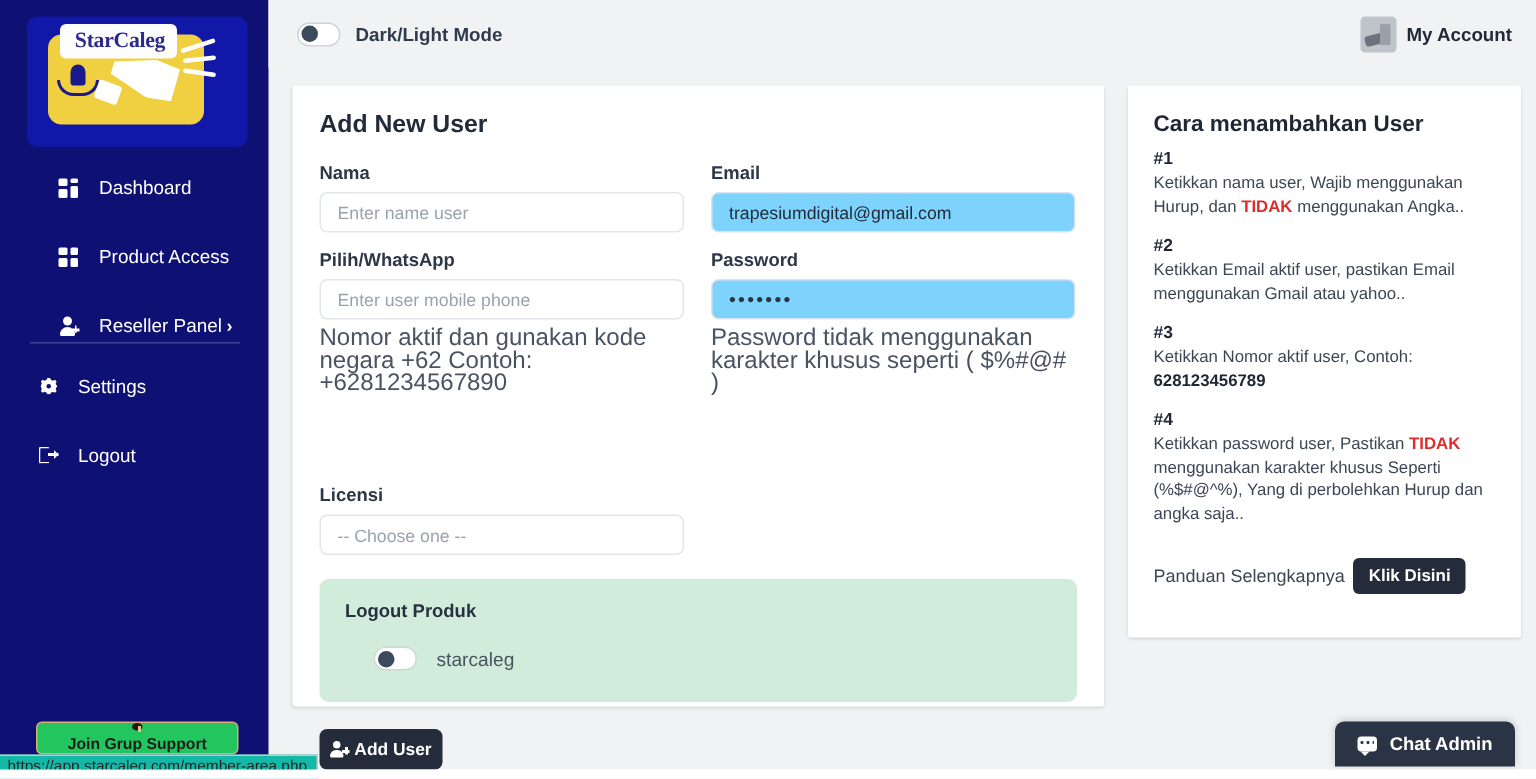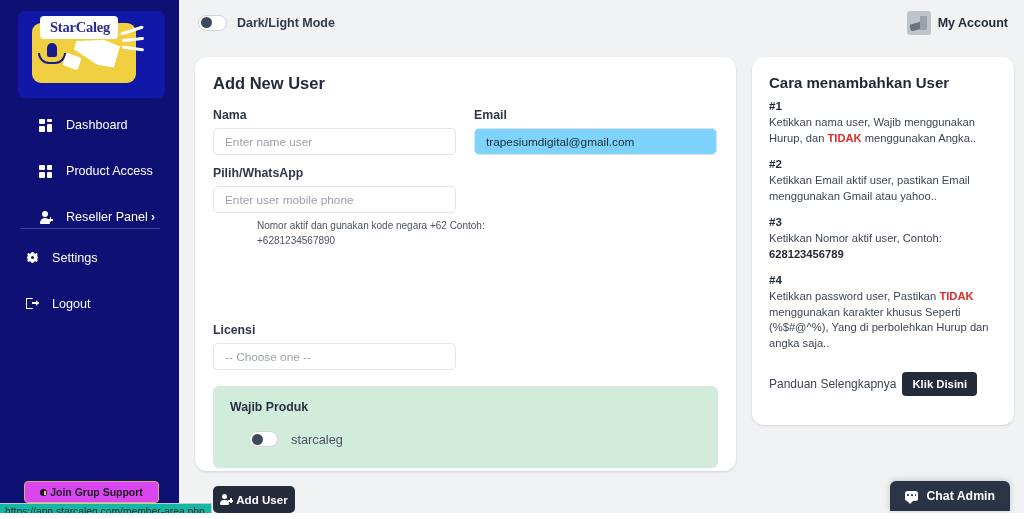--- a/index.html
+++ b/index.html
@@ -124,27 +124,28 @@
   }
   .nav-divider {
     position: absolute; left: 20px; top: 228px;
     width: 140px; height: 1px; background: rgba(255,255,255,0.22);
   }
   .nav-list2 { position: absolute; left: 0; top: 241px; width: 179px; }
 
   .join-btn {
     position: absolute; left: 24px; top: 481px;
     width: 135px; height: 22px;
-    background: #d946ef;
+    background: #22c55e;
     border: 1px solid #d9ae6d;
     border-radius: 4px;
     display: flex; align-items: center; justify-content: center;
     gap: 3px;
     font-size: 10.5px; color: #1c1c1c; font-weight: 600;
     cursor: pointer;
+    flex-direction: column;
   }
   .join-dot {
     width: 7px; height: 7px; border-radius: 50%;
     border: 2px solid #1c1c1c;
     background: #1c1c1c;
     position: relative;
   }
   .join-dot::after {
     content:""; position:absolute; left:1.5px; top:0px;
     width:2px; height:4px; background:#ecc183;
@@ -197,21 +198,21 @@
   .avatar::after {
     content:""; position:absolute; left:13px; top:5px;
     width:7px; height:14px; background:#9aa0a8; border-radius:1px;
   }
   .account-label { font-size: 12.5px; color: #1f2937; font-weight: 700; }
 
   
   .card {
     position: absolute;
     background: #ffffff;
-    border-radius: 12px;
+    border-radius: 2px;
     box-shadow: 0 1px 3px rgba(16,24,40,0.09), 0 1px 2px rgba(16,24,40,0.05);
   }
   #form-card { left: 195px; top: 57px; width: 541px; height: 414px; }
   #guide-card { left: 752px; top: 57px; width: 262px; height: 368px; }
 
   .card-title {
     position: absolute; left: 18px; top: 17px;
     font-size: 16.5px; font-weight: 700; color: #222b3a;
   }
   .form-cols {
@@ -231,22 +232,22 @@
     font-size: 11.8px;
     color: #9aa2ad;
     padding: 0 11px;
     display: flex; align-items: center;
     font-family: "Liberation Sans", sans-serif;
     cursor: text;
   }
   .input.filled { background: #7dd3fc; color: #1f2937; border-color: #dbe2f0; text-align: center; }
   .input.pwd { letter-spacing: 1.5px; font-size: 13px; color: #2a3342; }
   .helper {
-    font-size: 10px; color: #4a5361; line-height: 15px;
-    margin-top: 5px; width: 243px; margin-left: 44px;
+    font-size: 16px; color: #4a5361; line-height: 15px;
+    margin-top: 5px; width: 243px;
   }
   .field-block { margin-bottom: 10px; }
   .mb-row2 { margin-top: 11px; }
 
   #licensi-block {
     position: absolute; left: 18px; top: 266px; width: 243px;
   }
   .product-box {
     position: absolute; left: 18px; top: 329px;
     width: 505px; height: 82px;
@@ -499,30 +500,35 @@
         </div>
       </div>
 
       <div class="col">
 
         <div class="field-block">
           <span class="field-label">Email</span>
           <div class="input filled">trapesiumdigital@gmail.com</div>
         </div>
 
+        <div class="field-block mb-row2">
+          <span class="field-label">Password</span>
+          <div class="input filled pwd">•••••••</div>
+          <div class="helper">Password tidak menggunakan karakter khusus seperti ( $%#@# )</div>
+        </div>
       </div>
     </div>
 
     <div id="licensi-block">
       <span class="field-label">Licensi</span>
       <div class="input">-- Choose one --</div>
     </div>
 
     <div class="product-box">
-      <div class="product-title">Wajib Produk</div>
+      <div class="product-title">Logout Produk</div>
       <div class="product-row">
         <div class="toggle green-ctx">
           <span class="knob"></span>
         </div>
         <span class="product-name">starcaleg</span>
       </div>
     </div>
 
     <div class="add-user-btn">
       <span class="person-plus">

